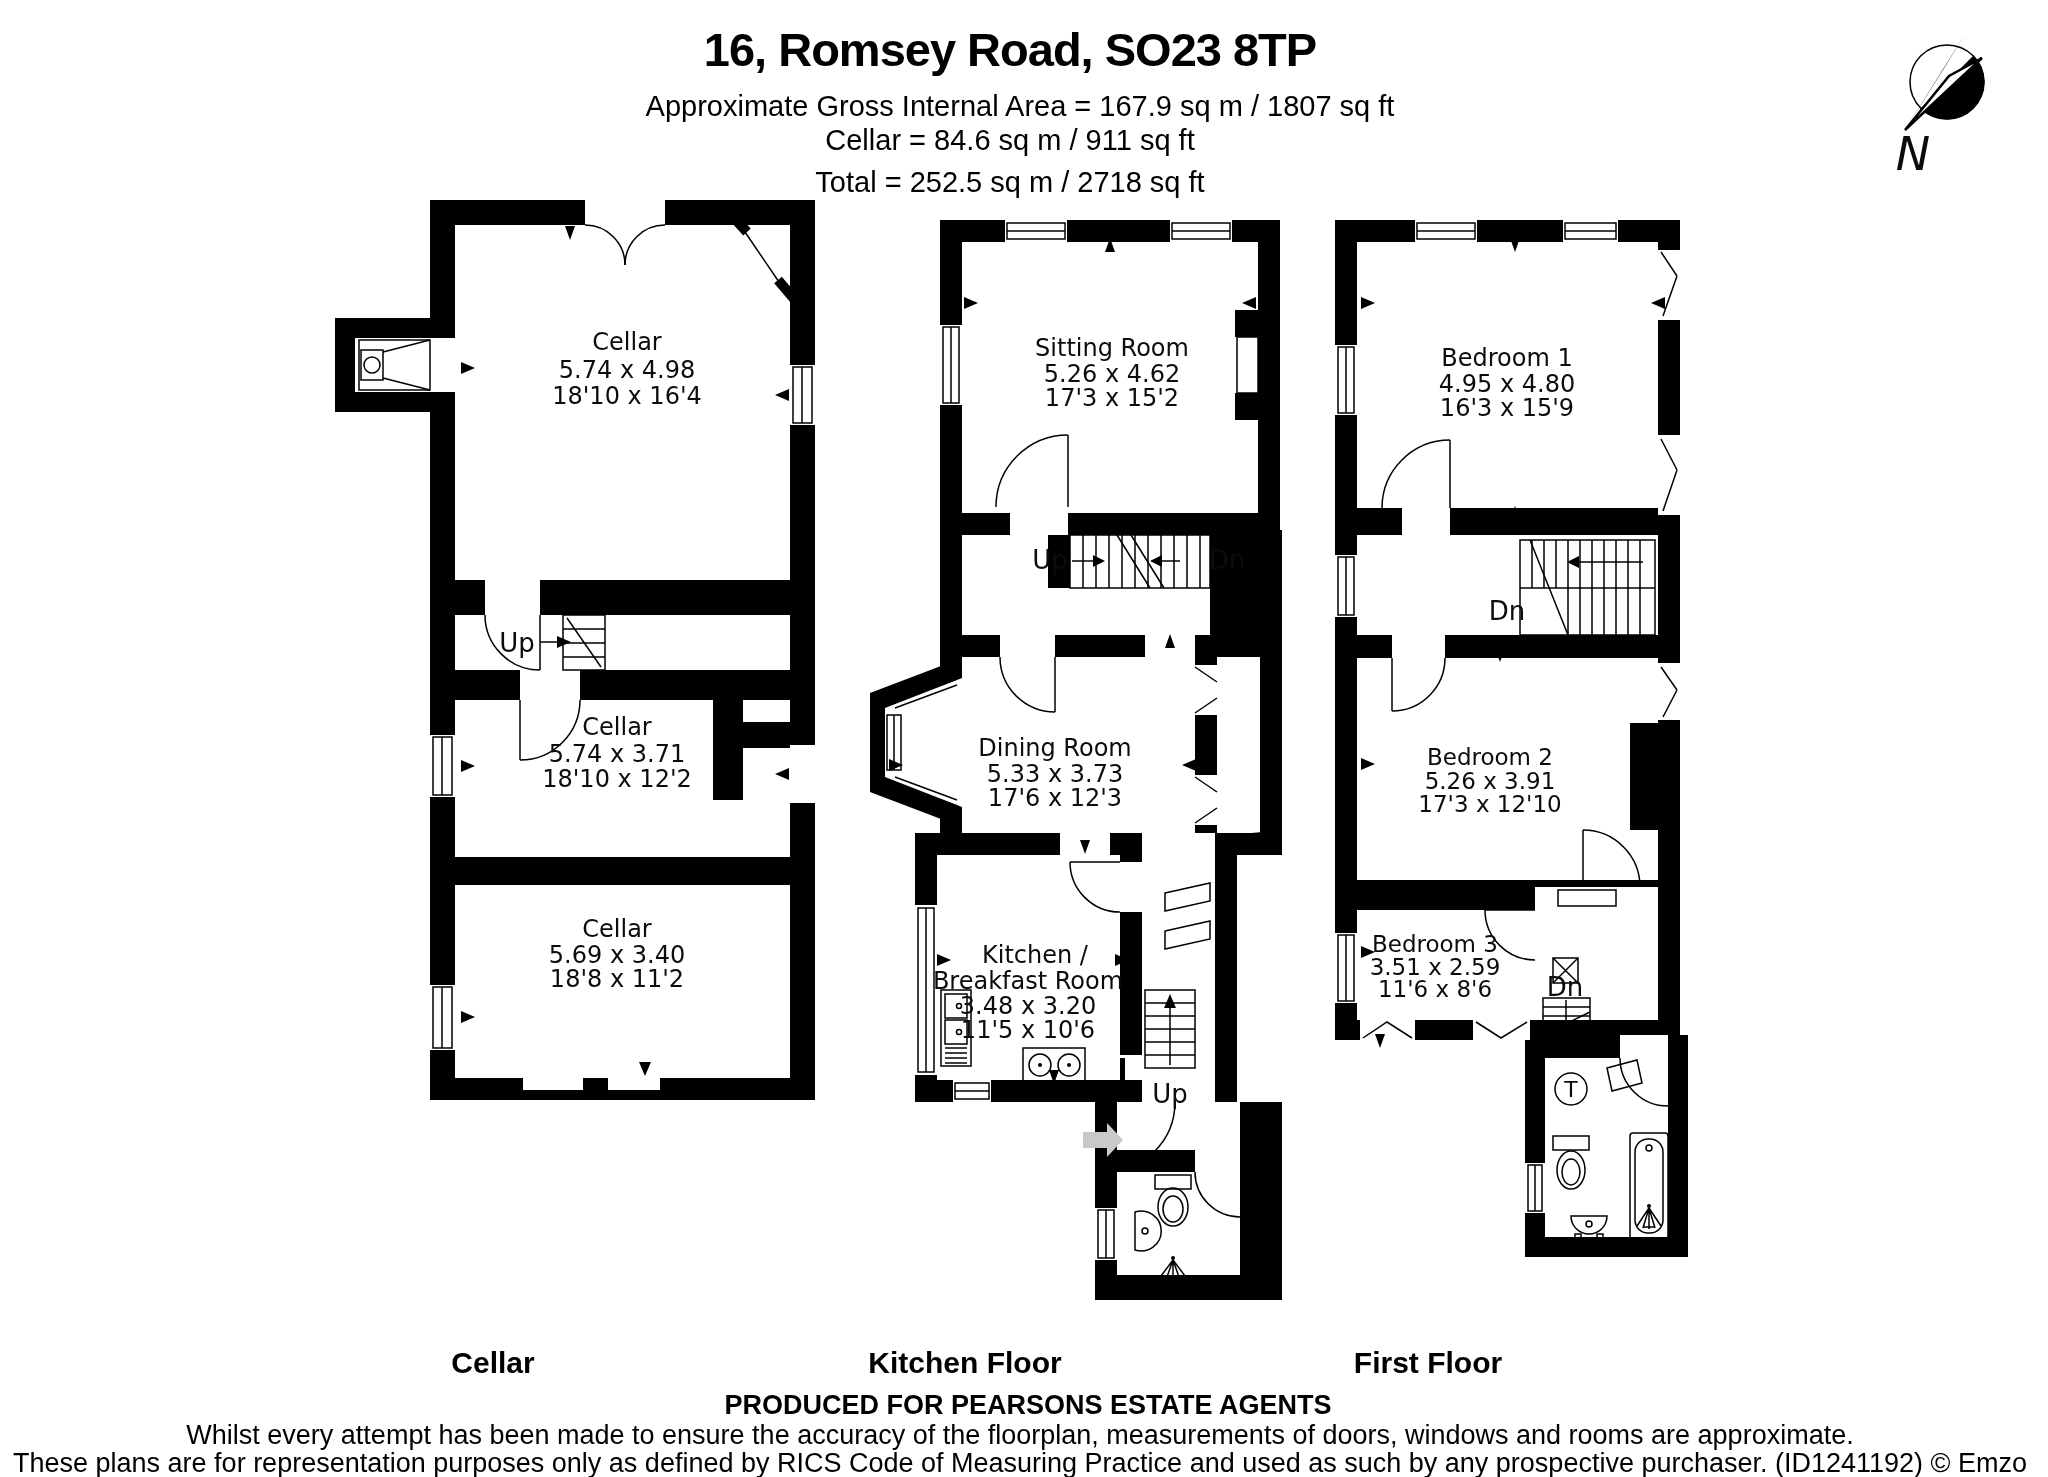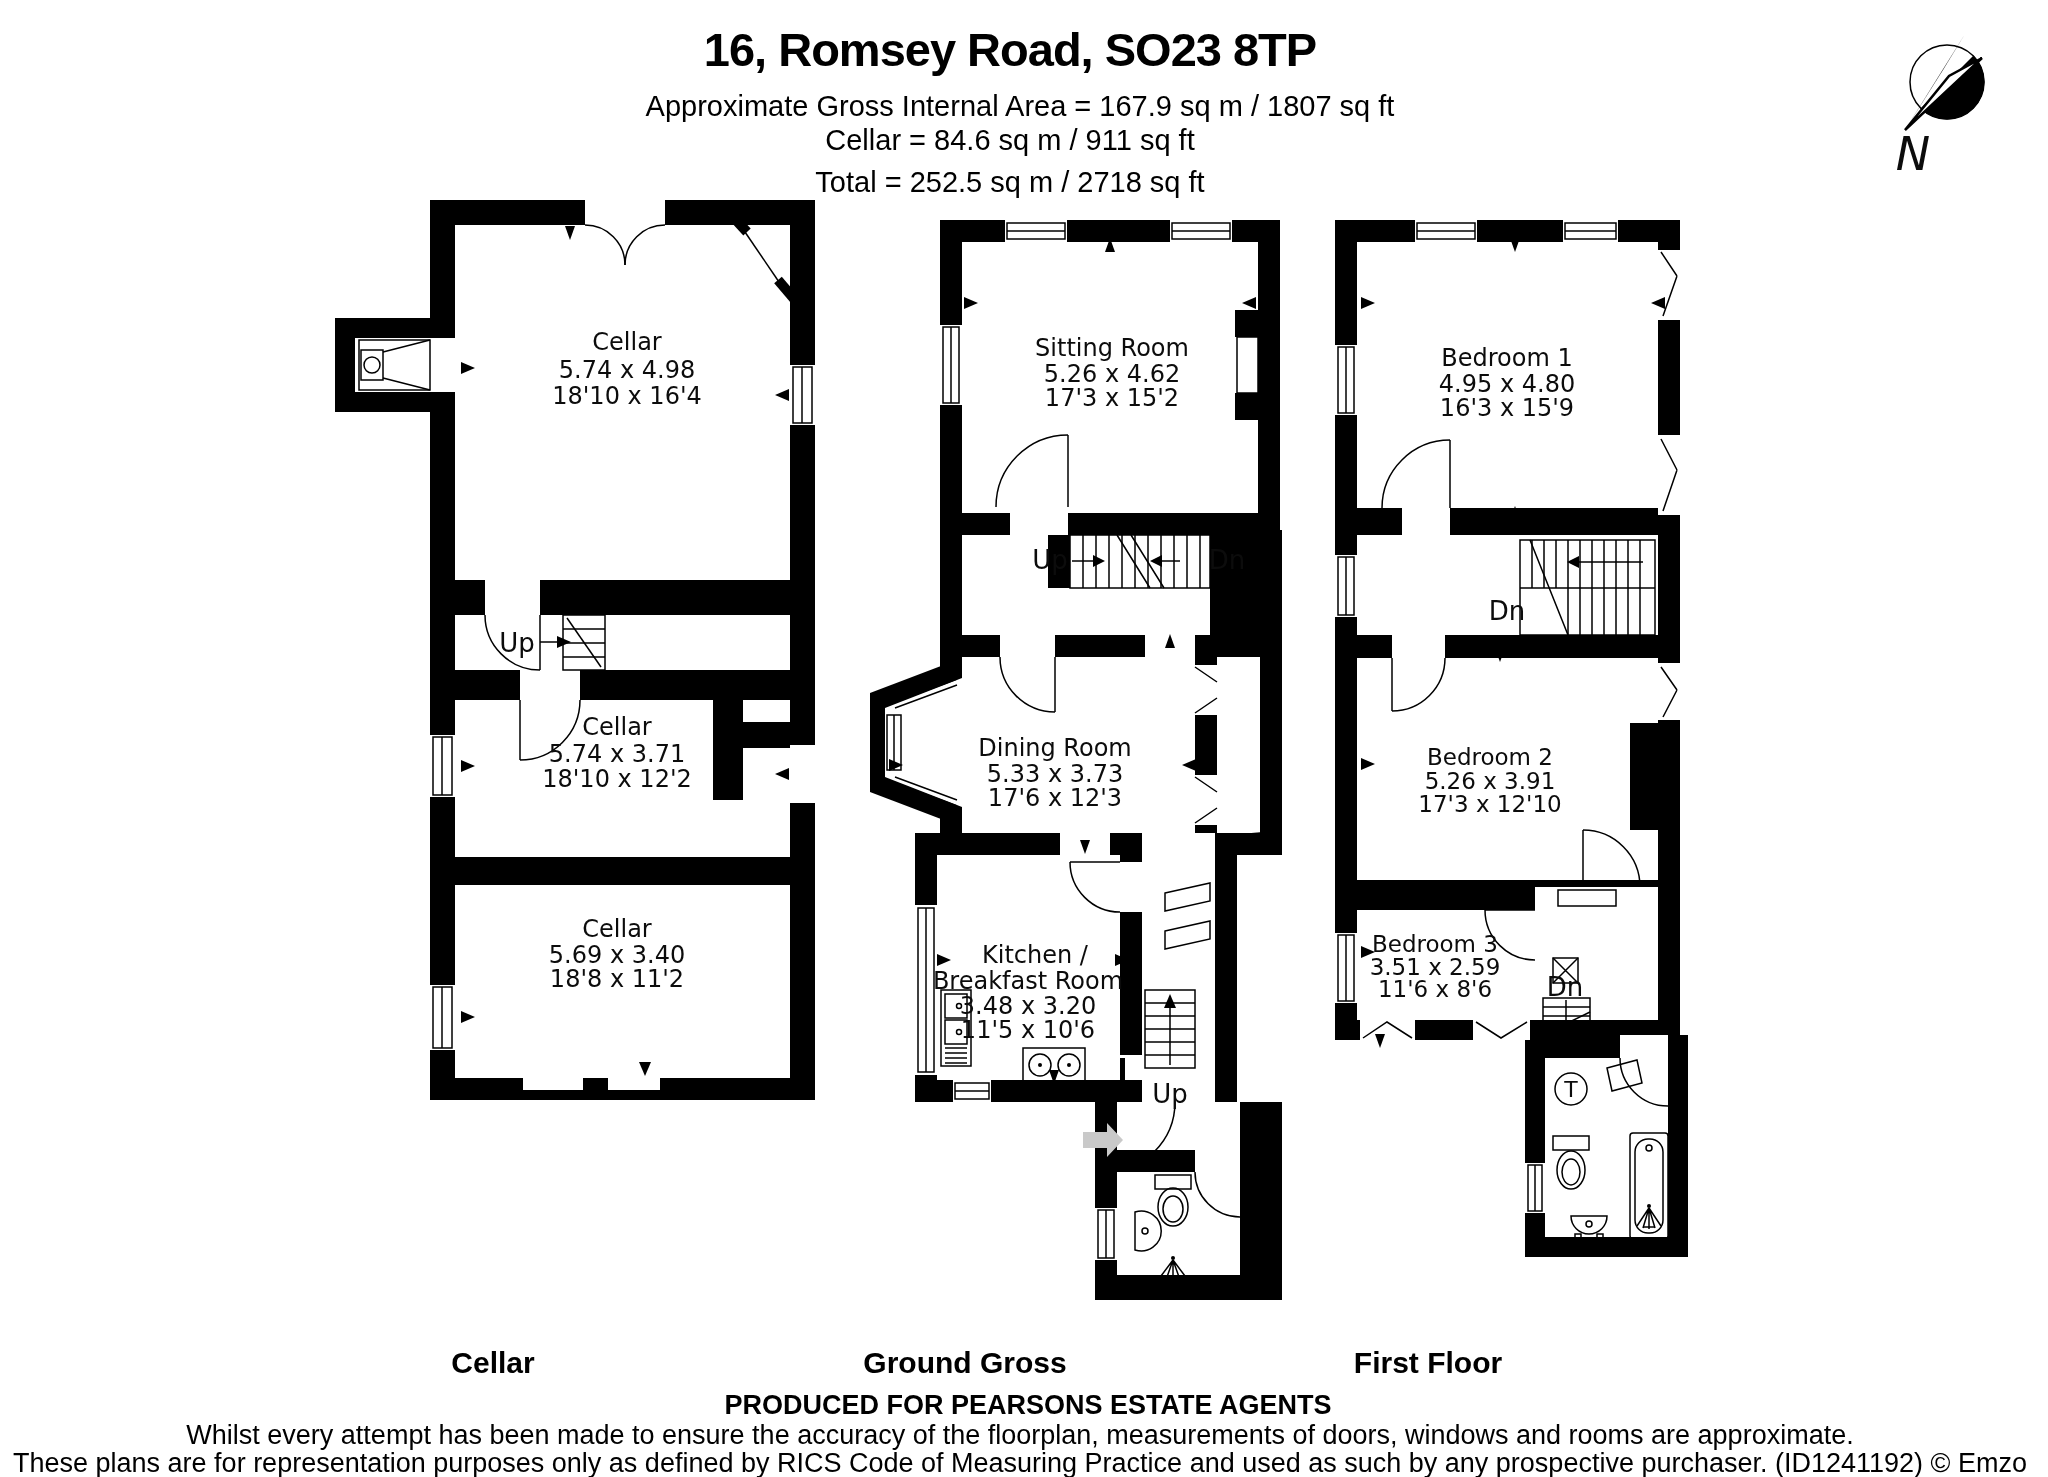--- a/index.html
+++ b/index.html
@@ -447,17 +447,17 @@
     <text class="rls" x="165" y="622">17'3 x 12'10</text>
   </g>
   <g>
     <text class="rls" x="110" y="762">Bedroom 3</text>
     <text class="rls" x="110" y="785">3.51 x 2.59</text>
     <text class="rls" x="110" y="807">11'6 x 8'6</text>
   </g>
 </svg>
 
 <div id="flCellar" class="abs floorlabel">Cellar</div>
-<div id="flGround" class="abs floorlabel">Ground Gross</div>
+<div id="flGround" class="abs floorlabel">Kitchen Floor</div>
 <div id="flFirst" class="abs floorlabel">First Floor</div>
 <div id="produced" class="abs center">PRODUCED FOR PEARSONS ESTATE AGENTS</div>
 <div id="disc1" class="abs center disc">Whilst every attempt has been made to ensure the accuracy of the floorplan, measurements of doors, windows and rooms are approximate.</div>
 <div id="disc2" class="abs center disc">These plans are for representation purposes only as defined by RICS Code of Measuring Practice and used as such by any prospective purchaser. (ID1241192) © Emzo Marketing</div>
 
 </body></html>

